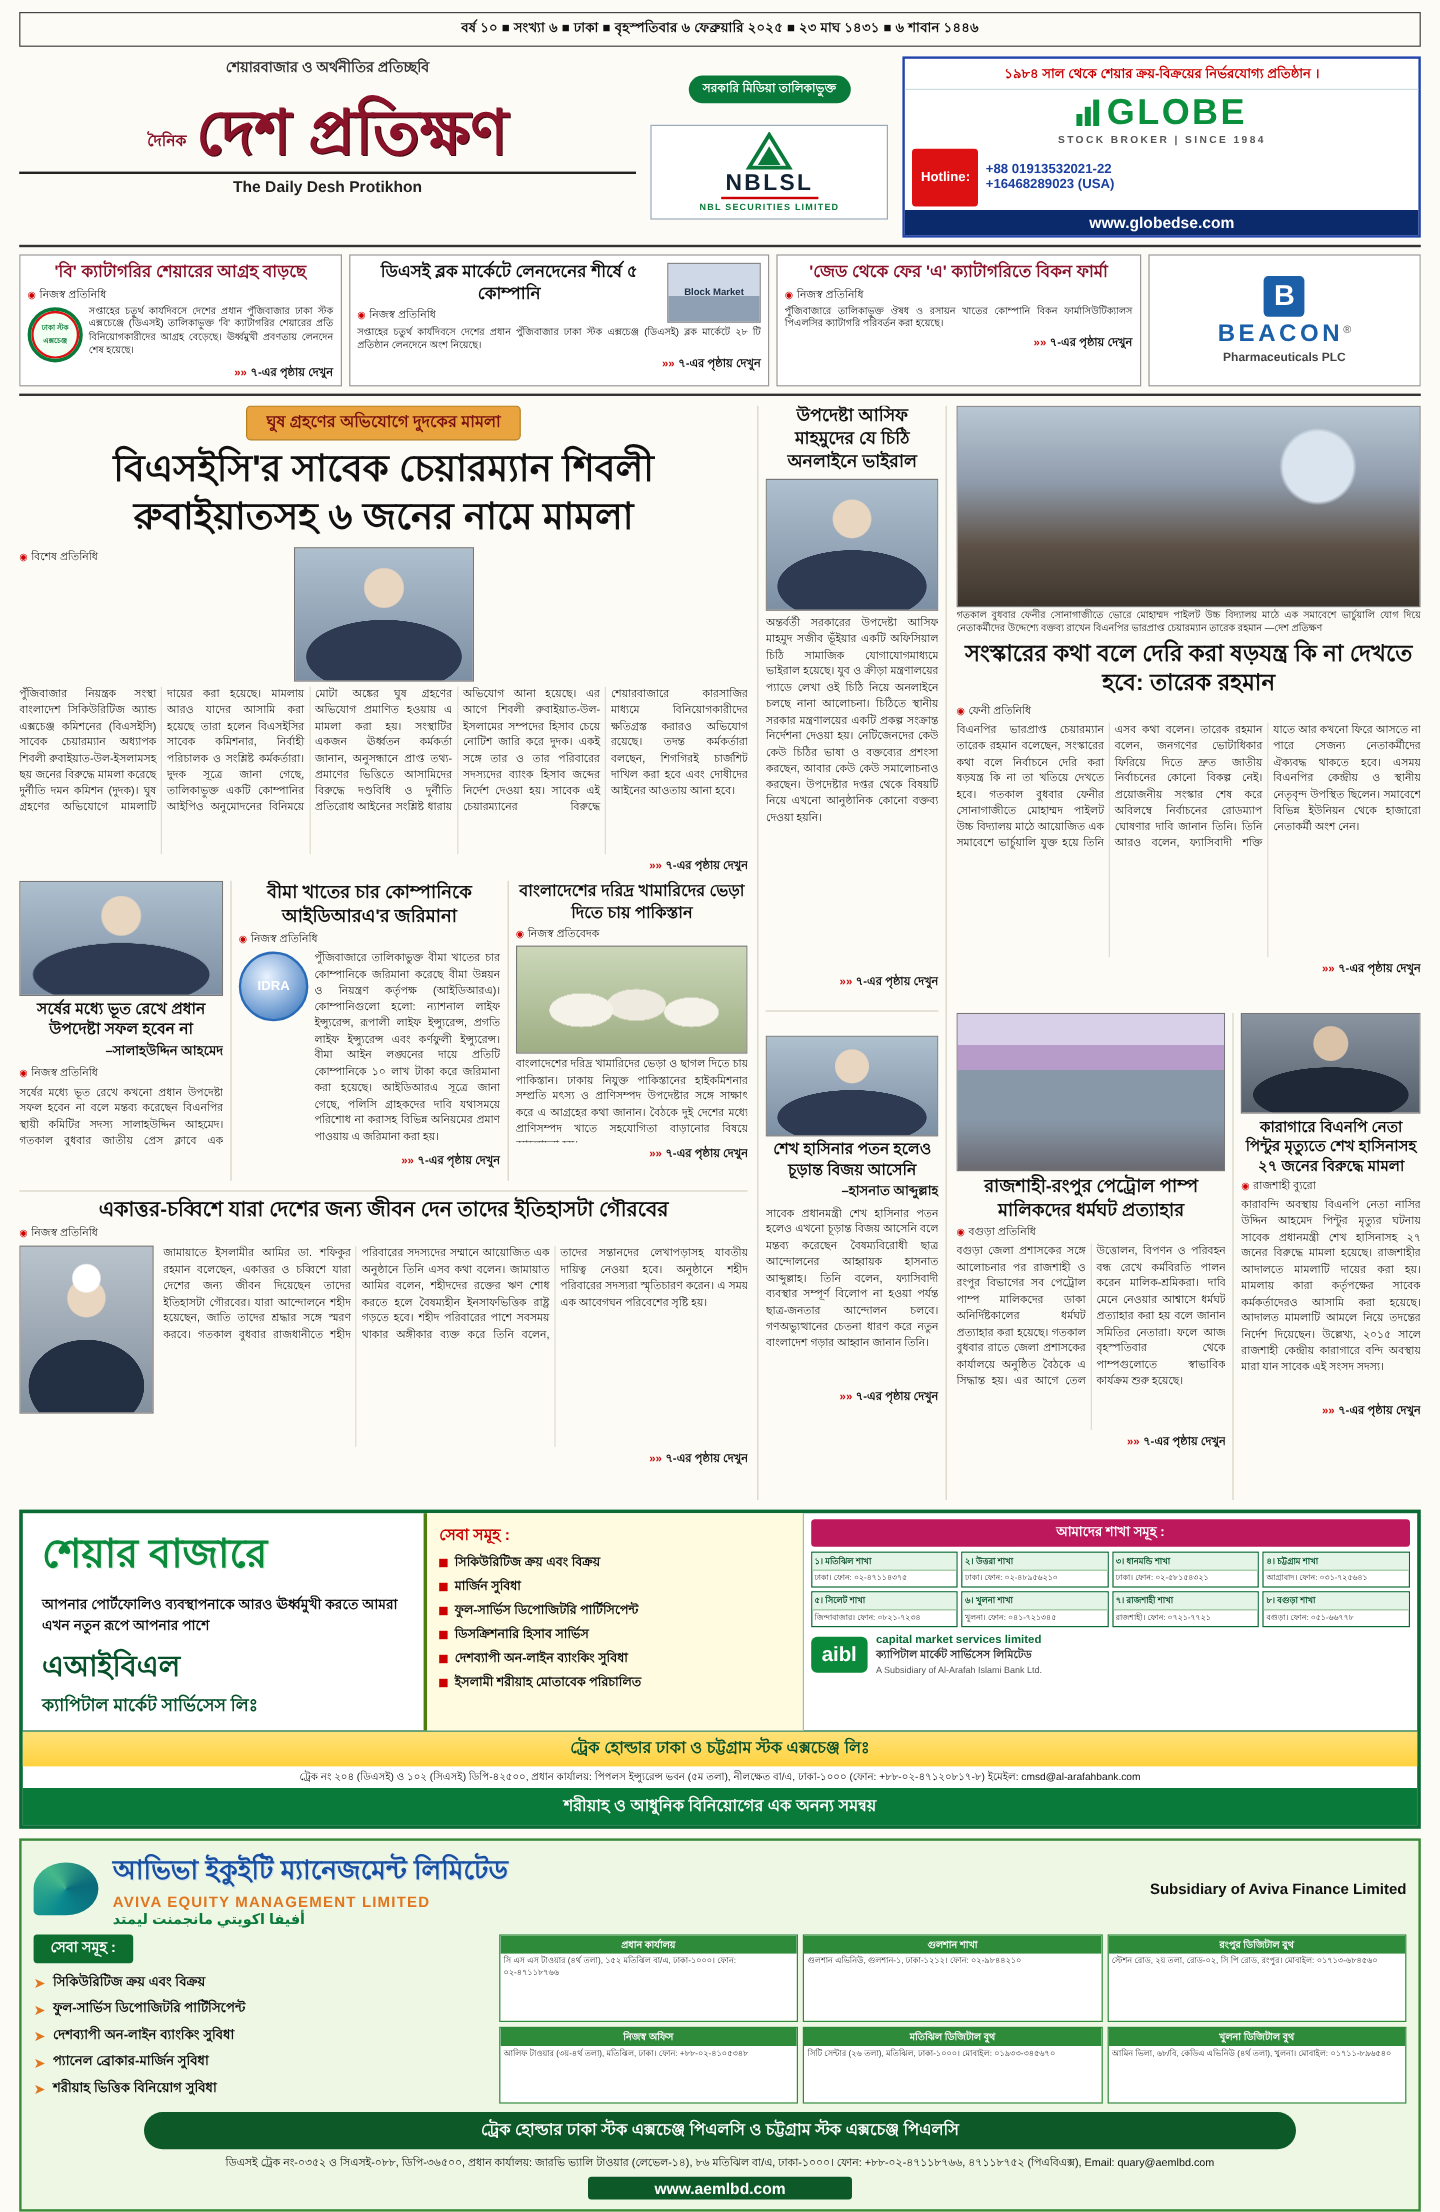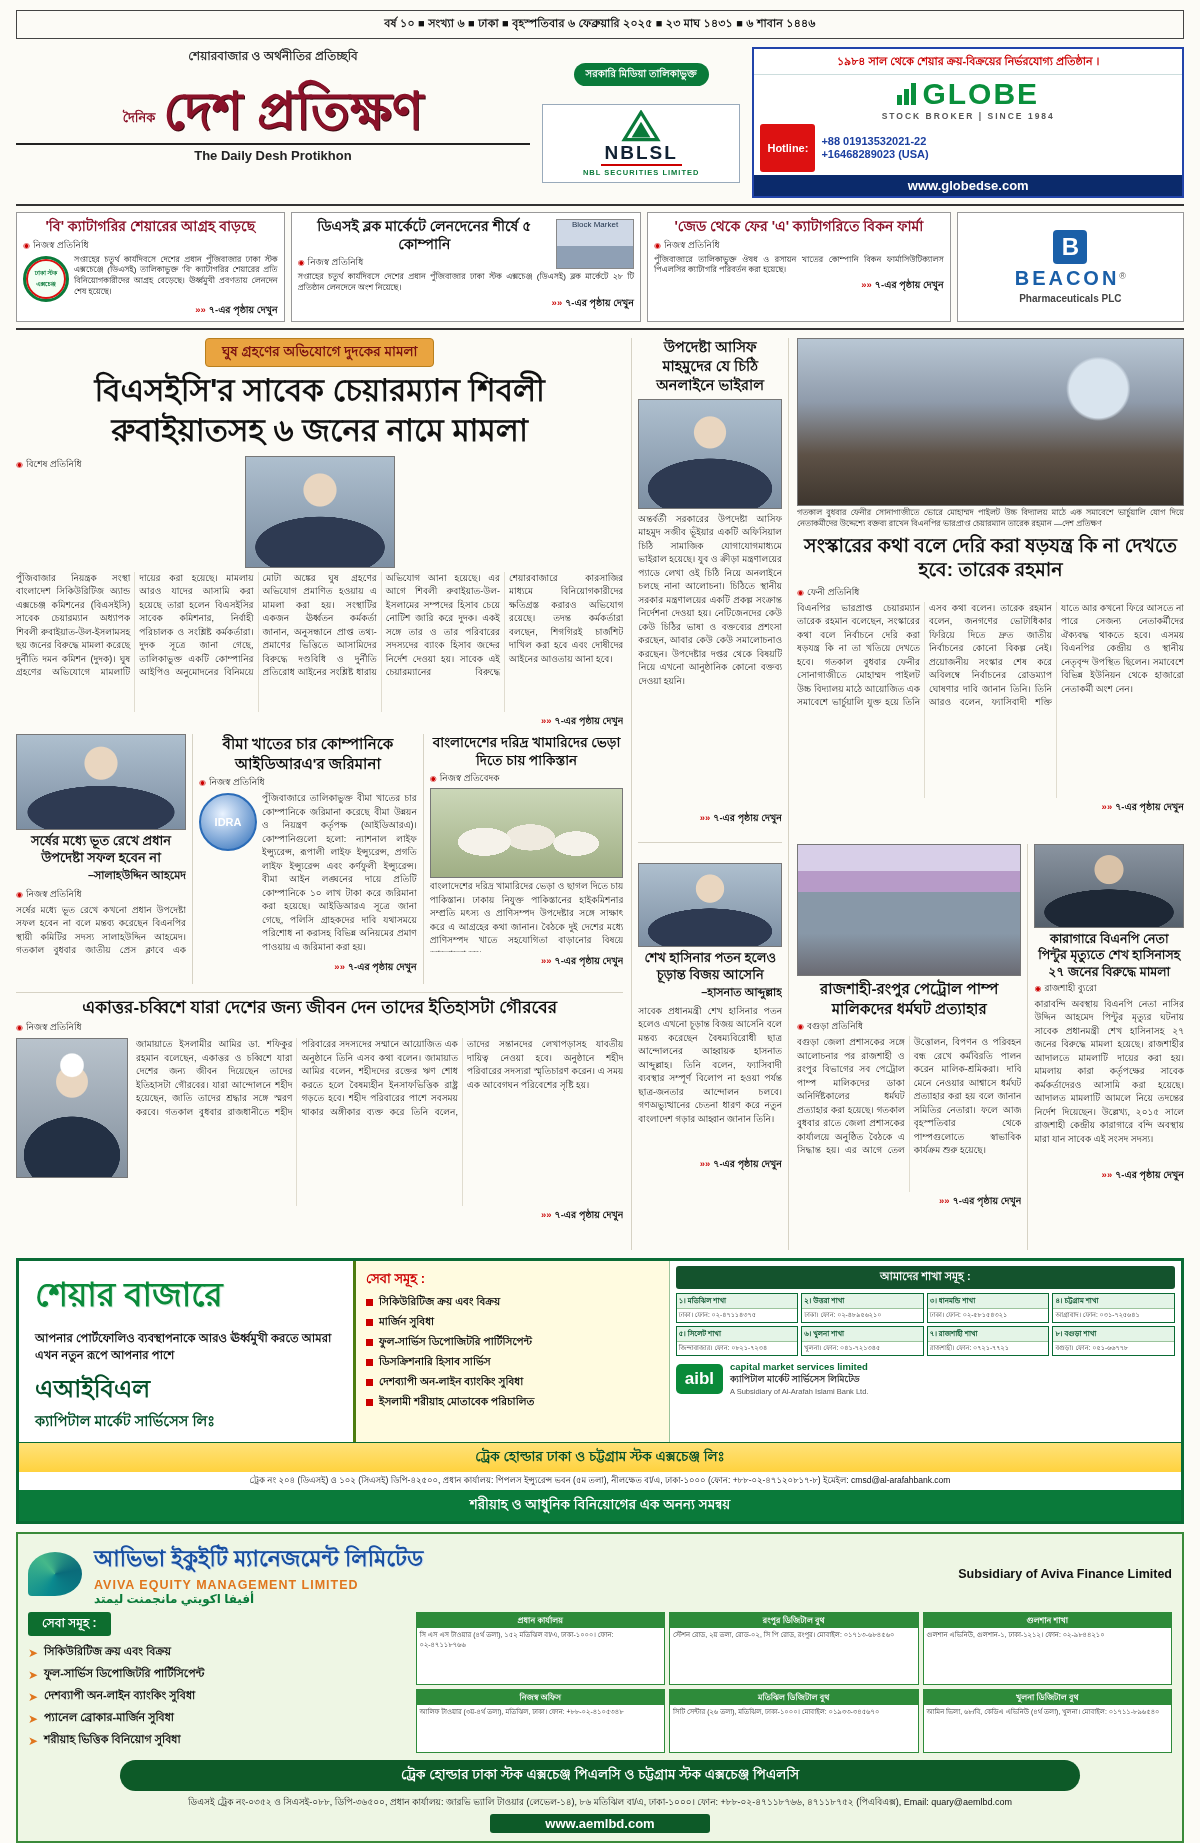--- a/index.html
+++ b/index.html
@@ -41,21 +41,21 @@
   .teaser { border:1px solid #999; padding:5px 6px; overflow:hidden; background:#fff; }
   .t1{flex:0 0 23%;} .t2{flex:0 0 30%;} .t3{flex:0 0 26%;} .t4{flex:1;}
   .t-head { font-size:14px; line-height:1.25; font-weight:800; text-align:center; margin-bottom:2px; }
   .maroon { color:#8a1229; }
   .t-body { font-size:8px; line-height:1.35; text-align:justify; }
   .byline { font-size:9px; color:#222; margin:1px 0 2px; }
   .dot { color:#c00; font-size:8px; margin-right:3px; }
   .float-l { float:left; margin:1px 5px 1px 0; }
   .float-r { float:right; margin:1px 0 2px 5px; }
   .dse-logo { width:46px; height:46px; border-radius:50%; border:3px solid #0a7a3a; box-shadow:0 0 0 2px #d11 inset; display:flex; align-items:center; justify-content:center; font-size:6px; font-weight:bold; color:#0a7a3a; text-align:center; background:#f4fff4; }
-  .blockmarket { width:78px; height:50px; border:1px solid #888; background:linear-gradient(180deg,#cfd8e6 0 55%, #8fa0b5 55% 100%); display:flex; align-items:flex-start; justify-content:center; font-size:8px; font-weight:normal; color:#20324a; padding-bottom:2px; }
+  .blockmarket { width:78px; height:50px; border:1px solid #888; background:linear-gradient(180deg,#cfd8e6 0 55%, #8fa0b5 55% 100%); display:flex; align-items:center; justify-content:center; font-size:8px; font-weight:bold; color:#20324a; padding-bottom:2px; }
   .cont { font-size:9.5px; font-weight:bold; text-align:right; margin-top:2px; clear:both; }
   .arr { color:#c11; margin-right:3px; }
   .beacon-box { display:flex; flex-direction:column; align-items:center; justify-content:center; height:100%; gap:3px; }
   .beacon-b { width:34px; height:34px; background:#1a5fa8; color:#fff; font-size:24px; font-weight:900; display:flex; align-items:center; justify-content:center; border-radius:4px; }
   .beacon-name { font-size:20px; font-weight:900; color:#1a5fa8; letter-spacing:3px; }
   .beacon-reg { font-size:9px; vertical-align:super; color:#555; }
   .beacon-sub { font-size:10px; font-weight:bold; color:#444; }
 
   
   .main { display:flex; gap:8px; height:912px; overflow:hidden; margin-top:8px; }
@@ -138,21 +138,21 @@
   .aibl-left { flex:0 0 29%; padding:8px 16px; border-right:3px solid #4d7c0f; }
   .aibl-bigtitle { font-size:33px; font-weight:900; color:#0a8a3a; text-shadow:1px 1px 0 #d9f0de; }
   .aibl-line { font-size:11.5px; font-weight:bold; margin:5px 0 7px; line-height:1.45; }
   .aibl-brand { font-size:24px; font-weight:900; color:#06502a; }
   .aibl-brand2 { font-size:14.5px; font-weight:800; color:#06502a; }
   .aibl-svc { flex:0 0 27%; background:#fffbe0; padding:8px 10px; border-right:1px solid #9cc49c; }
   .svc-title { color:#c00; font-weight:800; font-size:13px; margin-bottom:4px; }
   .svc-item { font-size:10.5px; font-weight:bold; margin:3px 0; display:flex; align-items:center; }
   .sq { display:inline-block; width:7px; height:7px; background:#c00; margin-right:6px; flex:none; }
   .aibl-right { flex:1; padding:5px 6px; display:flex; flex-direction:column; }
-  .branches-bar { background:#14532d; color:#fff; font-weight:800; font-size:11px; text-align:center; padding:2px; border-radius:3px; }
+  .branches-bar { background:#be185d; color:#fff; font-weight:800; font-size:11px; text-align:center; padding:2px; border-radius:3px; }
   .branch-grid { display:grid; grid-template-columns:repeat(4,1fr); gap:3px; margin-top:4px; }
   .branch { border:1px solid #0a6b35; background:#fff; overflow:hidden; }
   .bname { background:#e4f4e7; color:#06502a; font-weight:bold; font-size:7px; padding:1px 2px; border-bottom:1px solid #9cc49c; white-space:nowrap; }
   .binfo { font-size:6.5px; padding:1px 2px; color:#333; }
   .aibl-logo-row { display:flex; align-items:center; gap:7px; margin-top:5px; }
   .aibl-mark { background:#0a8a3a; color:#fff; font-weight:900; font-size:17px; padding:5px 9px; border-radius:5px; }
   .aibl-logo-en { font-size:9.5px; font-weight:bold; color:#0a6b35; }
   .aibl-logo-bn { font-size:9px; font-weight:bold; color:#333; }
   .aibl-logo-sub { font-size:7.5px; color:#555; }
   .aibl-trek { background:linear-gradient(#ffe27a,#ffd23e); text-align:center; font-weight:800; font-size:13.5px; color:#06502a; padding:3px; border-top:1px solid #0a6b35; }
@@ -490,26 +490,26 @@
             <span class="av-arr">➤</span>
             <span>শরীয়াহ ভিত্তিক বিনিয়োগ সুবিধা</span>
           </div>
       </div>
       <div class="aviva-offices">
         <div class="office">
             <div class="oname">প্রধান কার্যালয়</div>
             <div class="oinfo">সি এস এস টাওয়ার (৪র্থ তলা), ১৫২ মতিঝিল বা/এ, ঢাকা-১০০০। ফোন: ০২-৪৭১১৮৭৬৬</div>
           </div>
         <div class="office">
+            <div class="oname">গুলশান শাখা</div>
+            <div class="oinfo">গুলশান এভিনিউ, গুলশান-১, ঢাকা-১২১২। ফোন: ০২-৯৮৪৪২১০</div>
+          </div>
+        <div class="office">
             <div class="oname">রংপুর ডিজিটাল বুথ</div>
             <div class="oinfo">স্টেশন রোড, ২য় তলা, রোড-০২, সি পি রোড, রংপুর। মোবাইল: ০১৭১৩-৬৮৪৫৬০</div>
-          </div>
-        <div class="office">
-            <div class="oname">গুলশান শাখা</div>
-            <div class="oinfo">গুলশান এভিনিউ, গুলশান-১, ঢাকা-১২১২। ফোন: ০২-৯৮৪৪২১০</div>
           </div>
         <div class="office">
             <div class="oname">নিজস্ব অফিস</div>
             <div class="oinfo">আলিফ টাওয়ার (৩য়-৪র্থ তলা), মতিঝিল, ঢাকা। ফোন: +৮৮-০২-৪১০৫৩৪৮</div>
           </div>
         <div class="office">
             <div class="oname">মতিঝিল ডিজিটাল বুথ</div>
             <div class="oinfo">সিটি সেন্টার (২৬ তলা), মতিঝিল, ঢাকা-১০০০। মোবাইল: ০১৯৩৩-৩৪৫৬৭০</div>
           </div>
         <div class="office">

